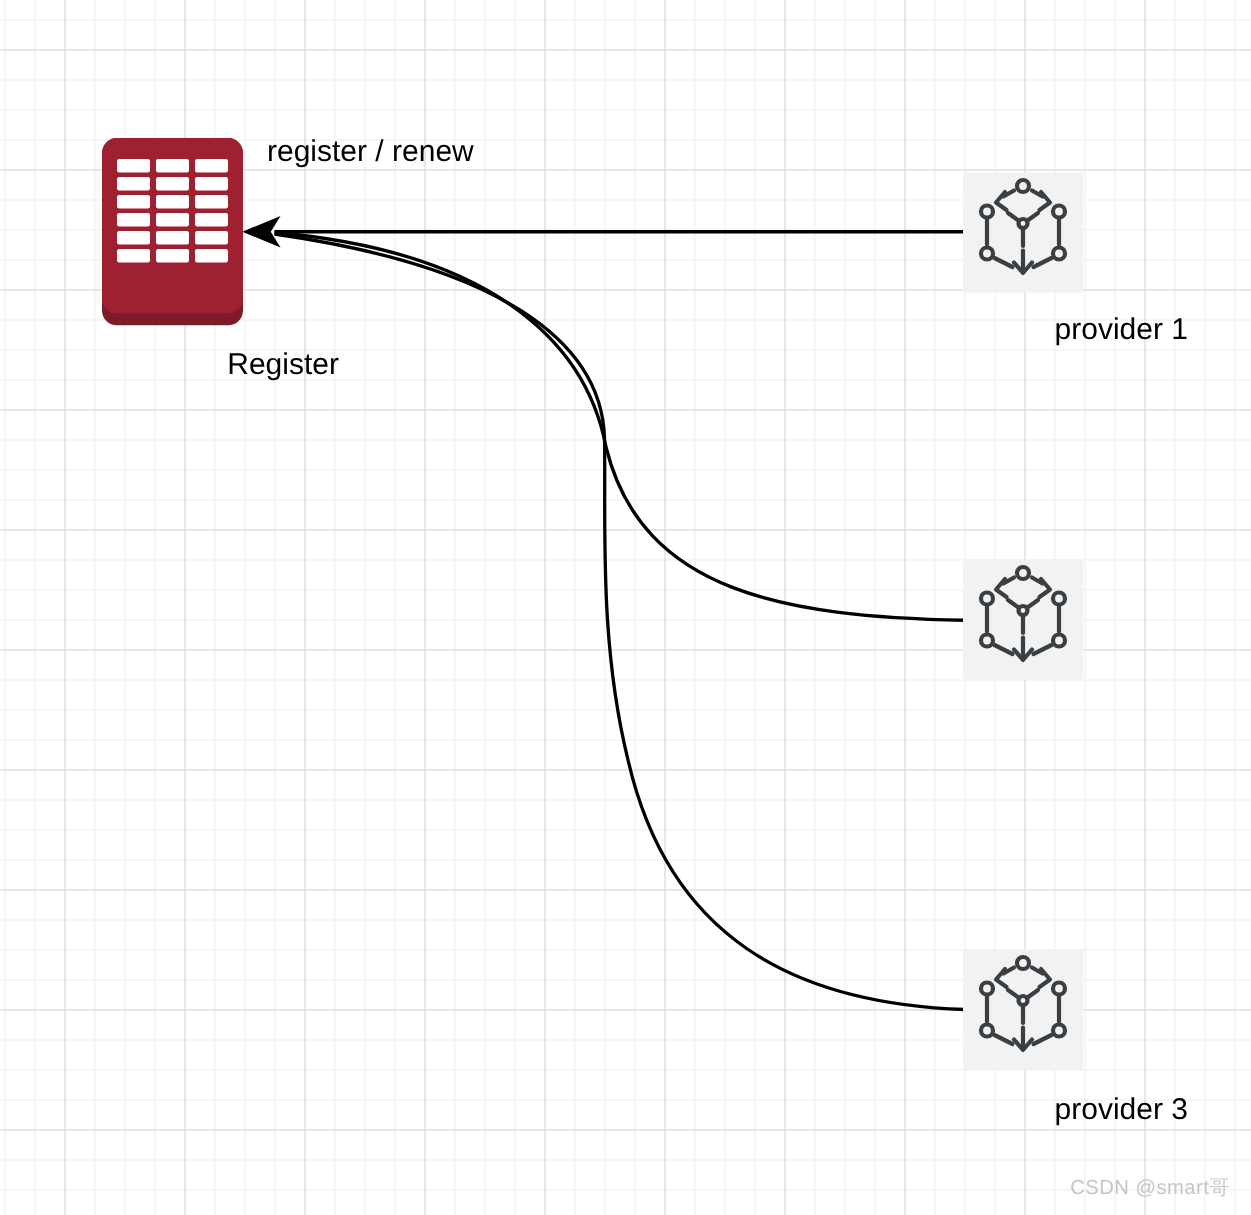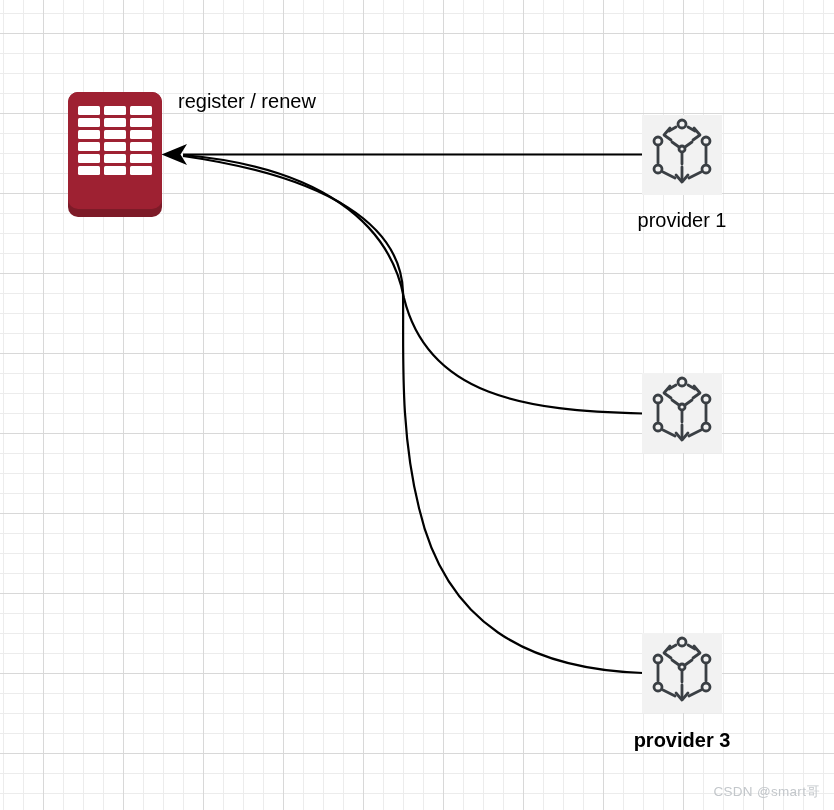--- a/index.html
+++ b/index.html
@@ -29,30 +29,30 @@
     pointer-events: none;
   }
   .register-node-icon {
     position: absolute;
     left: 68px; top: 92px;
     width: 94px; height: 125px;
   }
   .node-label {
     position: absolute;
     width: 220px;
-    text-align: center;
+    text-align: right;
     font-size: 20px;
     color: #000000;
     line-height: 24px;
     white-space: nowrap;
   }
   .label-register   { left: 6px;   top: 231px; }
   .label-provider-1 { left: 572px; top: 208px; }
   .label-provider-2 { left: 572px; top: 468px; }
-  .label-provider-3 { left: 572px; top: 728px; font-weight: bold; }
+  .label-provider-3 { left: 572px; top: 728px; }
   .edge-label {
     position: absolute;
     left: 178px; top: 89px;
     font-size: 20px;
     line-height: 24px;
     color: #000000;
     white-space: nowrap;
   }
   .provider-box {
     position: absolute;
@@ -102,20 +102,21 @@
         <rect x="36" y="50" width="22" height="9" rx="1.5"></rect>
         <rect x="62" y="50" width="22" height="9" rx="1.5"></rect>
       <rect x="10" y="62" width="22" height="9" rx="1.5"></rect>
         <rect x="36" y="62" width="22" height="9" rx="1.5"></rect>
         <rect x="62" y="62" width="22" height="9" rx="1.5"></rect>
       <rect x="10" y="74" width="22" height="9" rx="1.5"></rect>
         <rect x="36" y="74" width="22" height="9" rx="1.5"></rect>
         <rect x="62" y="74" width="22" height="9" rx="1.5"></rect>
     </g>
   </svg>
+  <div class="node-label label-register">Register</div>
 
   <div class="edge-label">register / renew</div>
 
   <div class="provider-box provider-box-1">
     <svg viewBox="0 0 80 80" xmlns="http://www.w3.org/2000/svg">
       <g fill="none" stroke="#3a3f44" stroke-width="2.8" stroke-linecap="round" stroke-linejoin="round">
         <circle cx="40" cy="9" r="4"></circle>
         <circle cx="16" cy="26" r="4"></circle>
         <circle cx="64" cy="26" r="4"></circle>
         <circle cx="16" cy="54" r="4"></circle>

